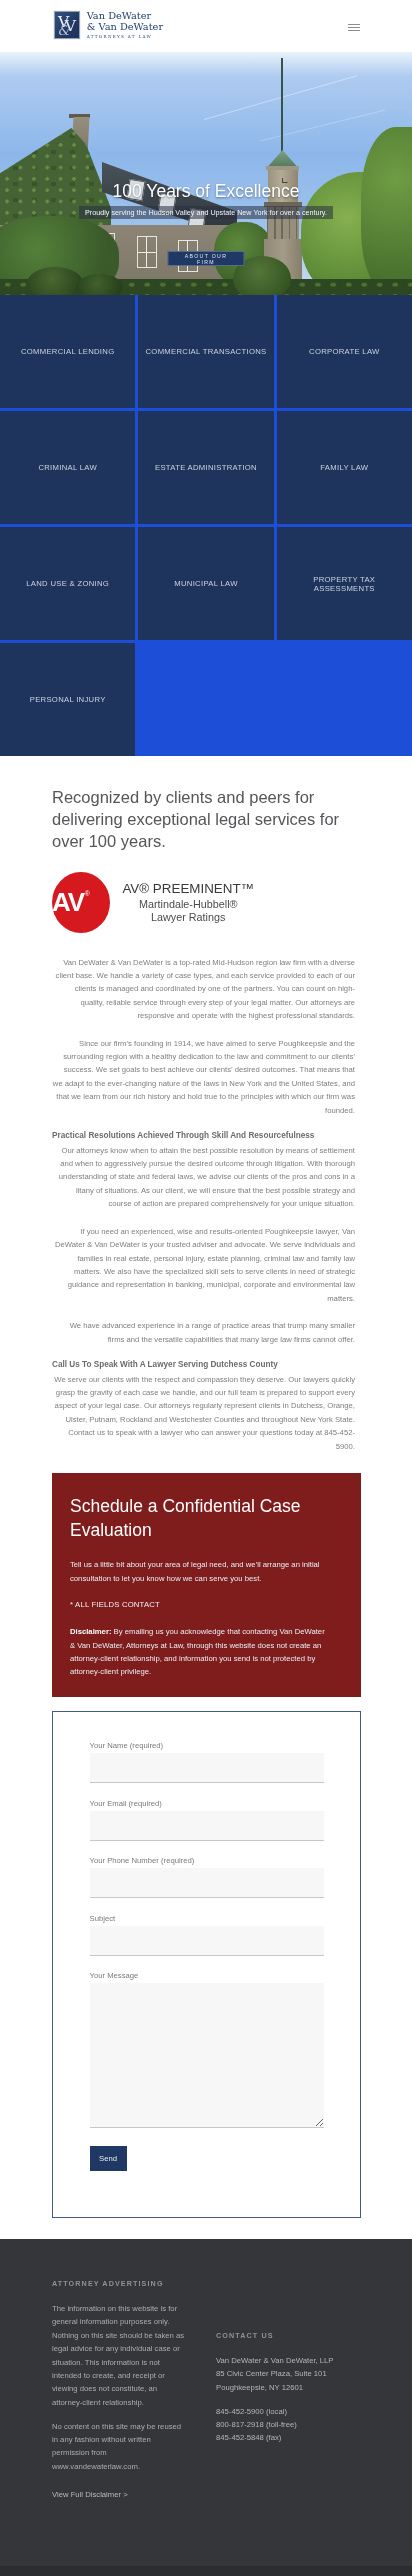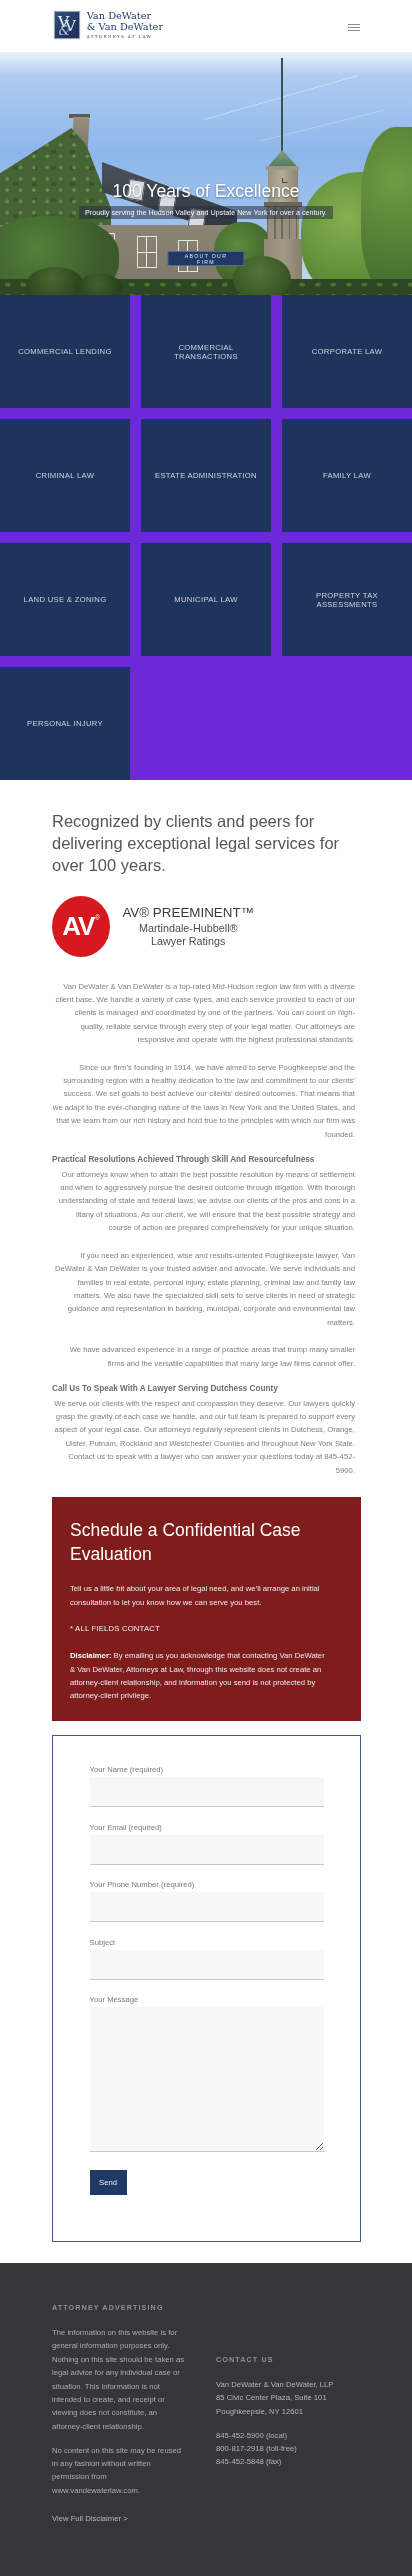--- a/index.html
+++ b/index.html
@@ -66,30 +66,30 @@
 
   .hero-title { position:absolute; z-index:5; left:0; right:0; top:129px; text-align:center;
     font-size:17.5px; font-weight:400; color:#ffffff; text-shadow:0 0.5px 2.1px rgba(25,35,55,.5); }
   .hero-subwrap { position:absolute; z-index:5; left:0; right:0; top:154px; text-align:center; }
   .hero-sub { display:inline-block; background:rgba(40,48,66,.55); color:#f3f5f9; font-size:7.2px; padding:2.1px 6.2px; }
   .hero-btn { position:absolute; z-index:5; left:50%; transform:translateX(-50%); top:199px;
     width:77px; height:15px; background:#1f3864; border:0.5px solid rgba(255,255,255,.25); color:#e3e8f1;
     font-family:"Liberation Sans",sans-serif; font-size:5.2px; letter-spacing:1.3px; cursor:pointer; }
 
   
-  .grid { display:grid; grid-template-columns:1fr 1fr 1fr; gap:11px; background:#6d28d9; }
+  .grid { display:grid; grid-template-columns:1fr 1fr 1fr; gap:3px; background:#1d4ed8; }
   .tile { height:113px; background:#1f345d; display:flex; align-items:center; justify-content:center;
     padding:0 6.2px; cursor:pointer; }
   .tile span { color:#ccd3df; font-size:7.7px; letter-spacing:0.3px; text-align:center; }
 
   
   .intro { height:717px; padding:30px 52px 0; overflow:hidden; }
   .intro-heading { width:309px; font-size:16.5px; font-weight:400; color:#55565a; line-height:22px; margin:0 0 19.6px; }
   .badge-row { display:flex; align-items:center; gap:12.4px; margin:0 0 23px; }
-  .badge-oval { width:58px; height:61px; border-radius:50%; background:#d6181f; display:flex; align-items:center; justify-content:center; flex:none; }
+  .badge-oval { width:58px; height:61px; border-radius:50%; background:#d6181f; display:flex; align-items:center; flex:none; }
   .badge-oval b { color:#fff; font-size:26px; letter-spacing:-1px; }
   .badge-oval sup { color:#fff; font-size:6.7px; margin:-17.5px 0 0 0.5px; }
   .badge-text { text-align:center; }
   .bt1 { font-size:13.4px; color:#3a3a3c; }
   .bt2 { font-size:10.8px; color:#4c4c4e; margin-top:1.5px; }
   .bt3 { font-size:10.8px; color:#4c4c4e; margin-top:1px; }
   .intro p { width:303px; font-size:7.7px; color:#7f7f81; line-height:13.4px; margin:0 0 14px;text-align:right; }
   .intro h3 { width:303px; font-size:8.2px; font-weight:bold; color:#6c6c6e; margin:11.3px 0 3.6px; }
 
   

